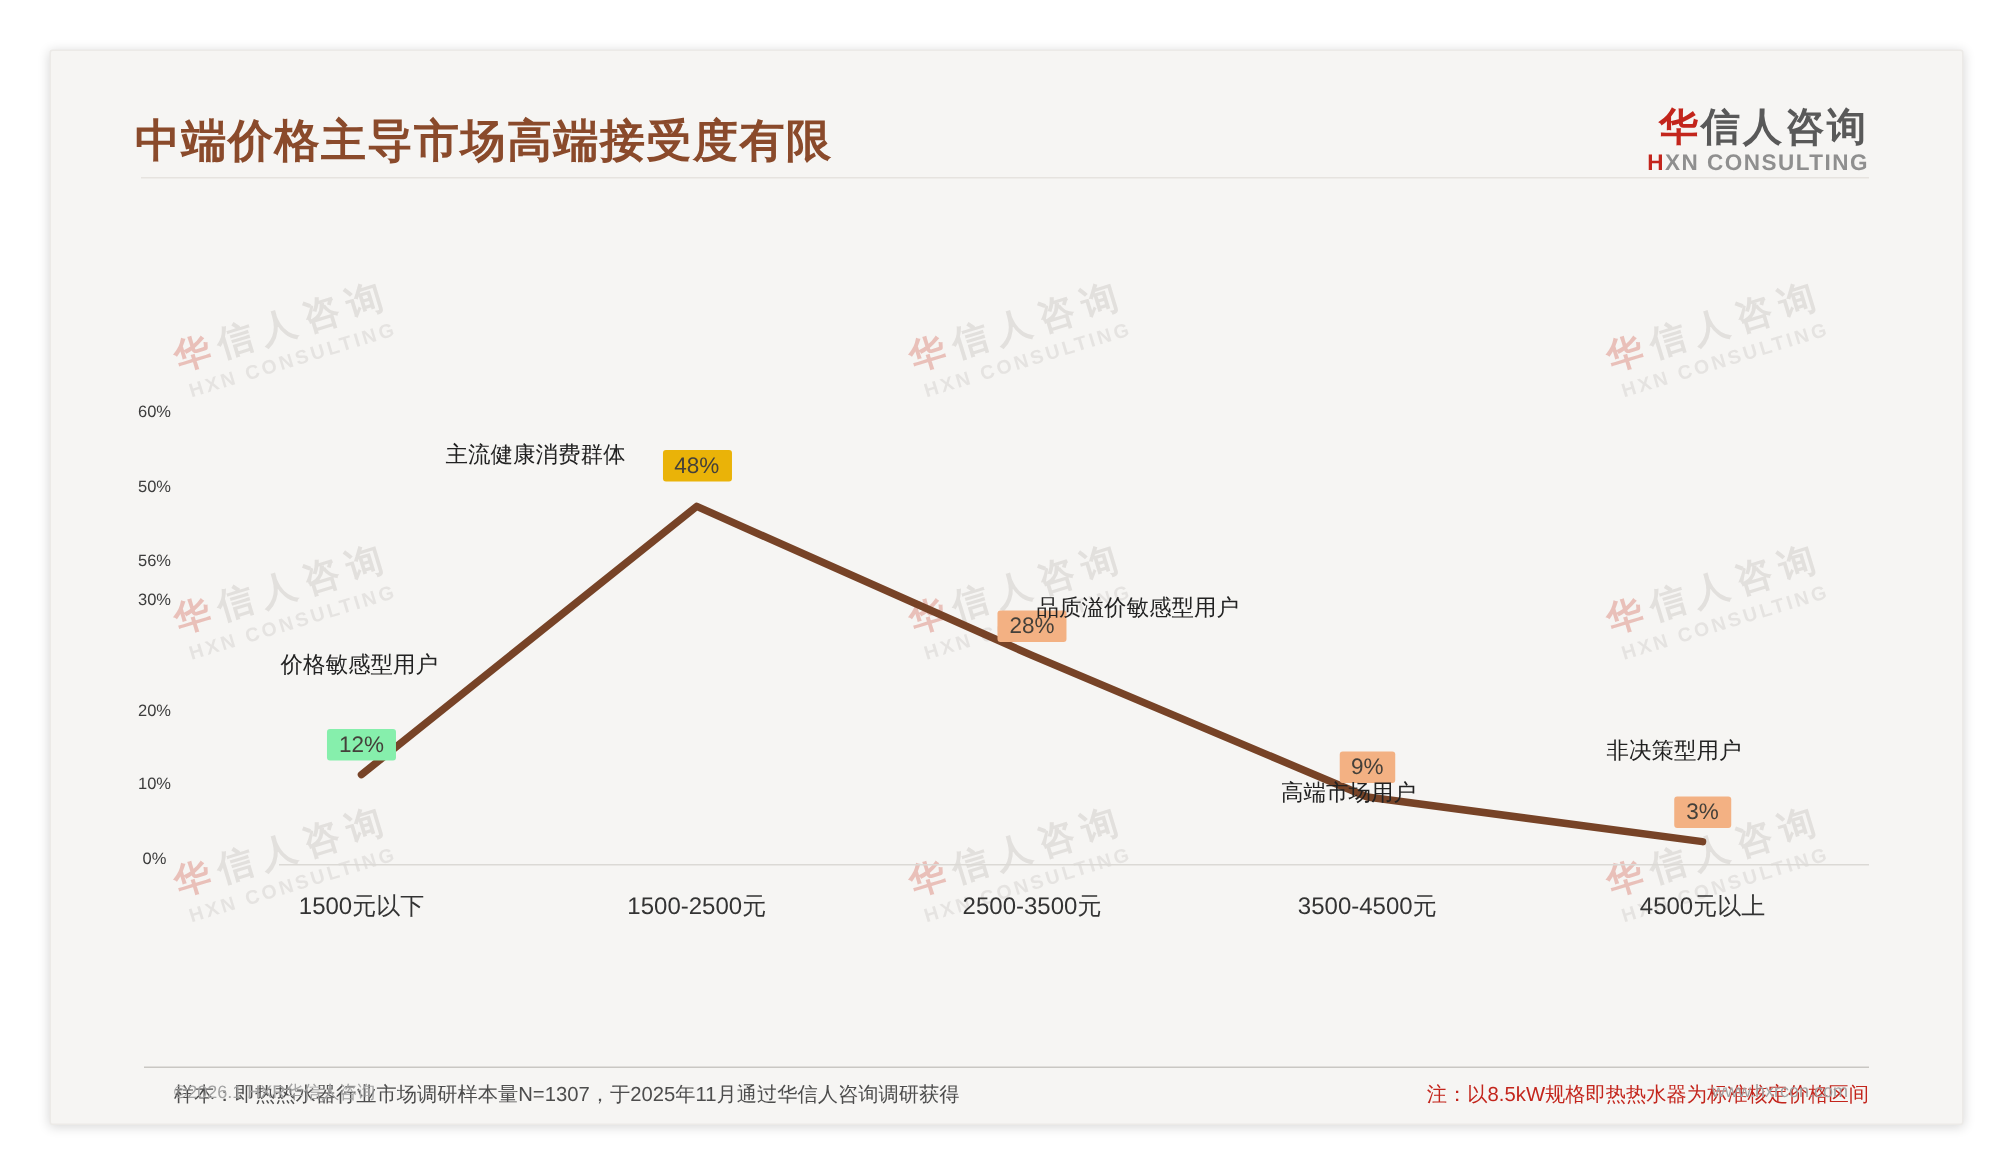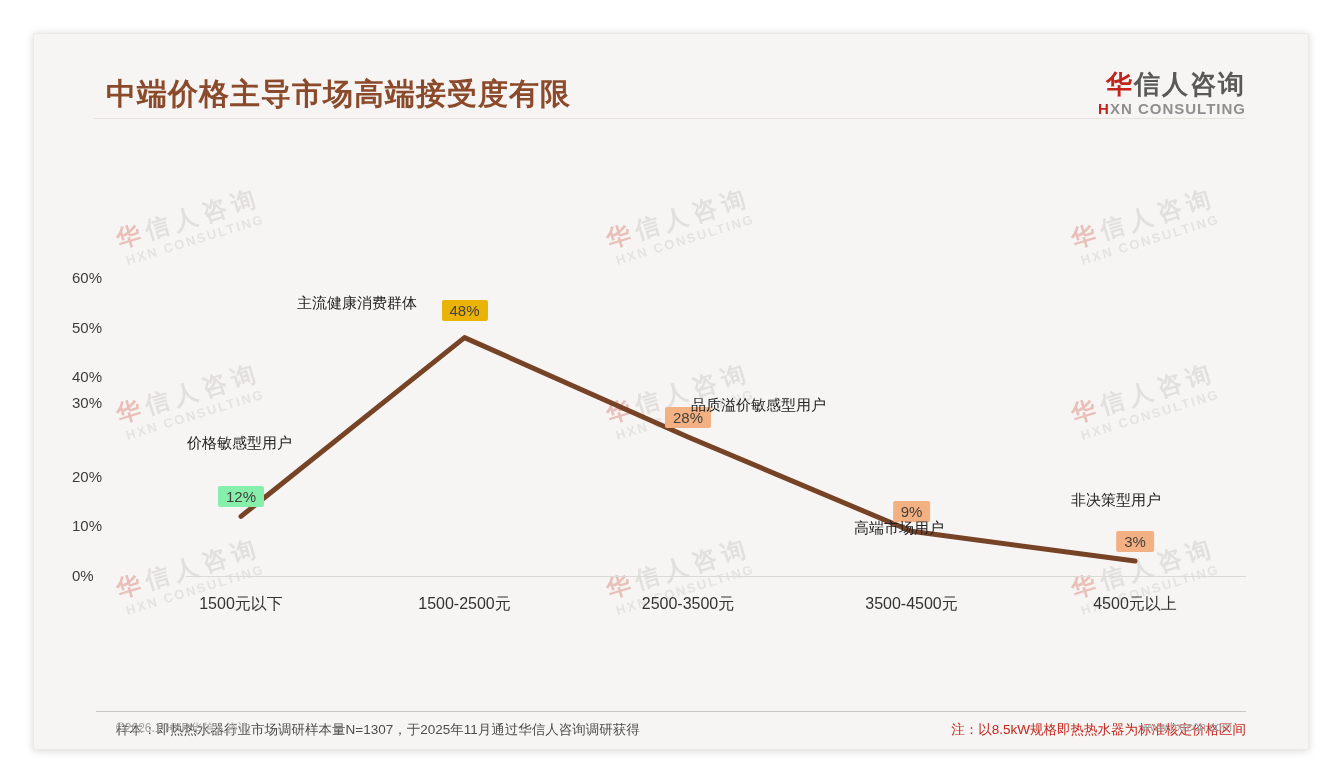--- a/index.html
+++ b/index.html
@@ -7,37 +7,37 @@
     width:1340px;height:780px;background:#ffffff;position:relative;overflow:hidden;
     font-family:"Liberation Sans","DejaVu Sans",sans-serif;
   }
   .card{
     position:absolute;left:33px;top:33px;width:1274px;height:715px;
     background:#f6f5f3;border:1px solid #eceae7;border-radius:2px;
     box-shadow:0 1px 8px rgba(0,0,0,0.16);overflow:hidden;
   }
   
   .slide-title{
-    position:absolute;left:72px;top:40px;margin:0;
+    position:absolute;left:56px;top:40px;margin:0;
     font-size:30px;font-weight:bold;color:#8a4a2b;letter-spacing:1px;
   }
   .logo{position:absolute;right:62px;top:36px;text-align:right;line-height:1.1;}
   .logo-zh{font-size:26px;font-weight:bold;color:#595959;letter-spacing:2px;}
   .logo-en{font-size:15px;font-weight:bold;color:#8f8f8f;letter-spacing:1px;margin-top:2px;}
   .logo-red{color:#c3251c;}
   .header-divider{position:absolute;left:60px;top:84px;width:1152px;height:1px;background:#e6e3df;}
   
   .chart-title{
     position:absolute;left:0;top:124px;width:100%;text-align:center;
     font-size:23px;font-weight:bold;color:#151515;letter-spacing:1px;
   }
   
   .chart-layer{position:absolute;left:0;top:0;width:1274px;height:715px;}
   .chart-layer svg{position:absolute;left:0;top:0;}
-  .y-tick{position:absolute;width:62px;text-align:left;font-size:15px;color:#3d3d3d;}
+  .y-tick{position:absolute;width:62px;text-align:center;font-size:11px;color:#3d3d3d;}
   .x-label{position:absolute;width:180px;text-align:center;font-size:16px;color:#333;transform:translateX(-50%);}
   .axis-line{position:absolute;left:152px;top:542px;width:1060px;height:1px;background:#dbd9d5;}
   .val-label{
     position:absolute;transform:translateX(-50%);
     font-size:15px;color:#44403a;background:#F3B183;
     padding:2px 8px;border-radius:2px;white-space:nowrap;
   }
   .annot{position:absolute;font-size:15px;color:#222;white-space:nowrap;}
   
   .wm{
@@ -108,21 +108,21 @@
   <div class="header-divider"></div>
 
 
   <div class="chart-layer" id="chart-layer">
     <div class="axis-line"></div>
   <svg width="1274" height="715">
         <polyline points="207,482.4 430.5,303.6 654,402.93333333333334 877.5,497.3 1101,527.1" fill="none" stroke="#774327" stroke-width="5" stroke-linejoin="round" stroke-linecap="round"></polyline>
       </svg>
       <div class="y-tick" style="left: 38px; top: 235px;">60%</div>
       <div class="y-tick" style="left: 38px; top: 284.667px;">50%</div>
-      <div class="y-tick" style="left: 38px; top: 334.333px;">40%</div>
+      <div class="y-tick" style="left: 38px; top: 334.333px;">56%</div>
       <div class="y-tick" style="left: 38px; top: 360px;">30%</div>
       <div class="y-tick" style="left: 38px; top: 433.667px;">20%</div>
       <div class="y-tick" style="left: 38px; top: 483.333px;">10%</div>
       <div class="y-tick" style="left: 38px; top: 533px;">0%</div>
       <div class="x-label" style="left: 207px; top: 560px;">1500元以下</div>
       <div class="x-label" style="left: 430.5px; top: 560px;">1500-2500元</div>
       <div class="x-label" style="left: 654px; top: 560px;">2500-3500元</div>
       <div class="x-label" style="left: 877.5px; top: 560px;">3500-4500元</div>
       <div class="x-label" style="left: 1101px; top: 560px;">4500元以上</div>
       <div class="val-label" style="background: #86efac; left: 207px; top: 452.4px;">12%</div>

